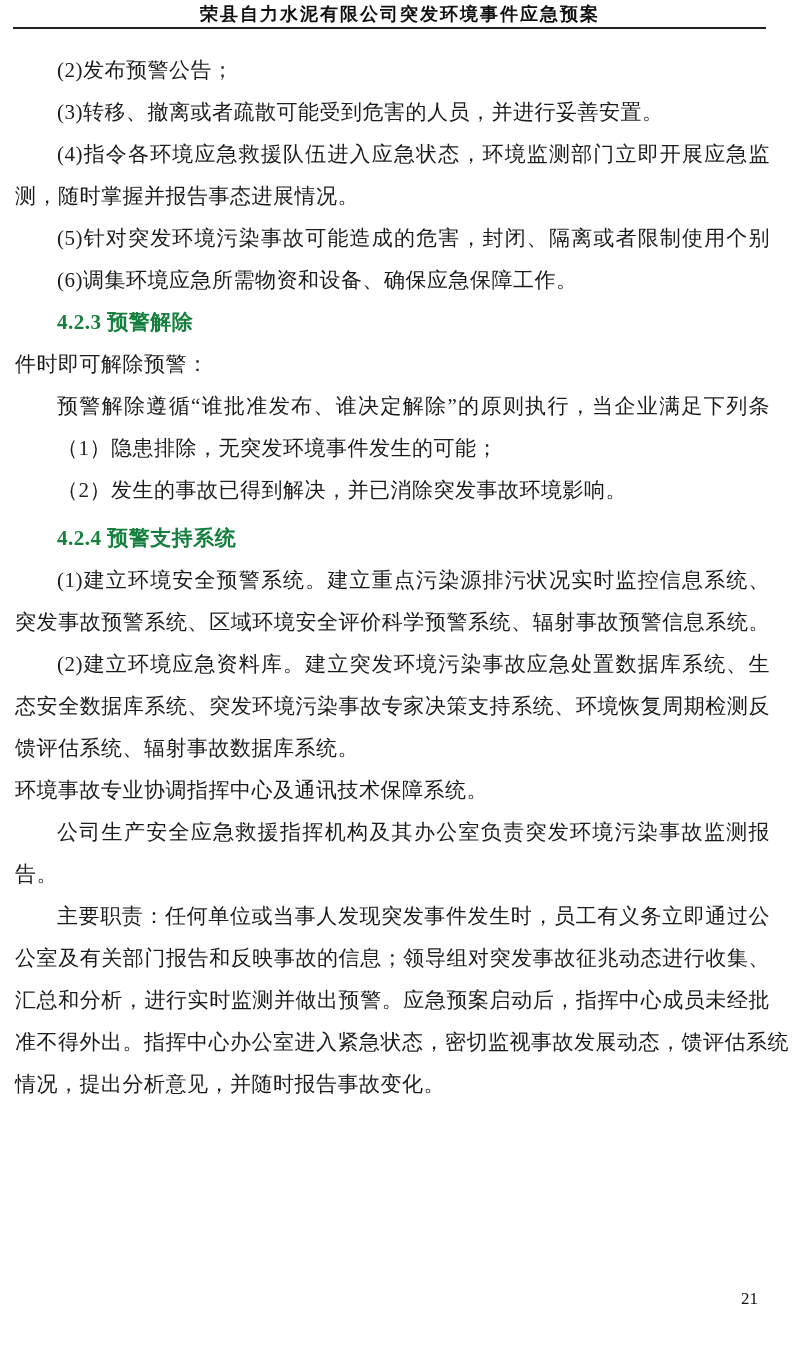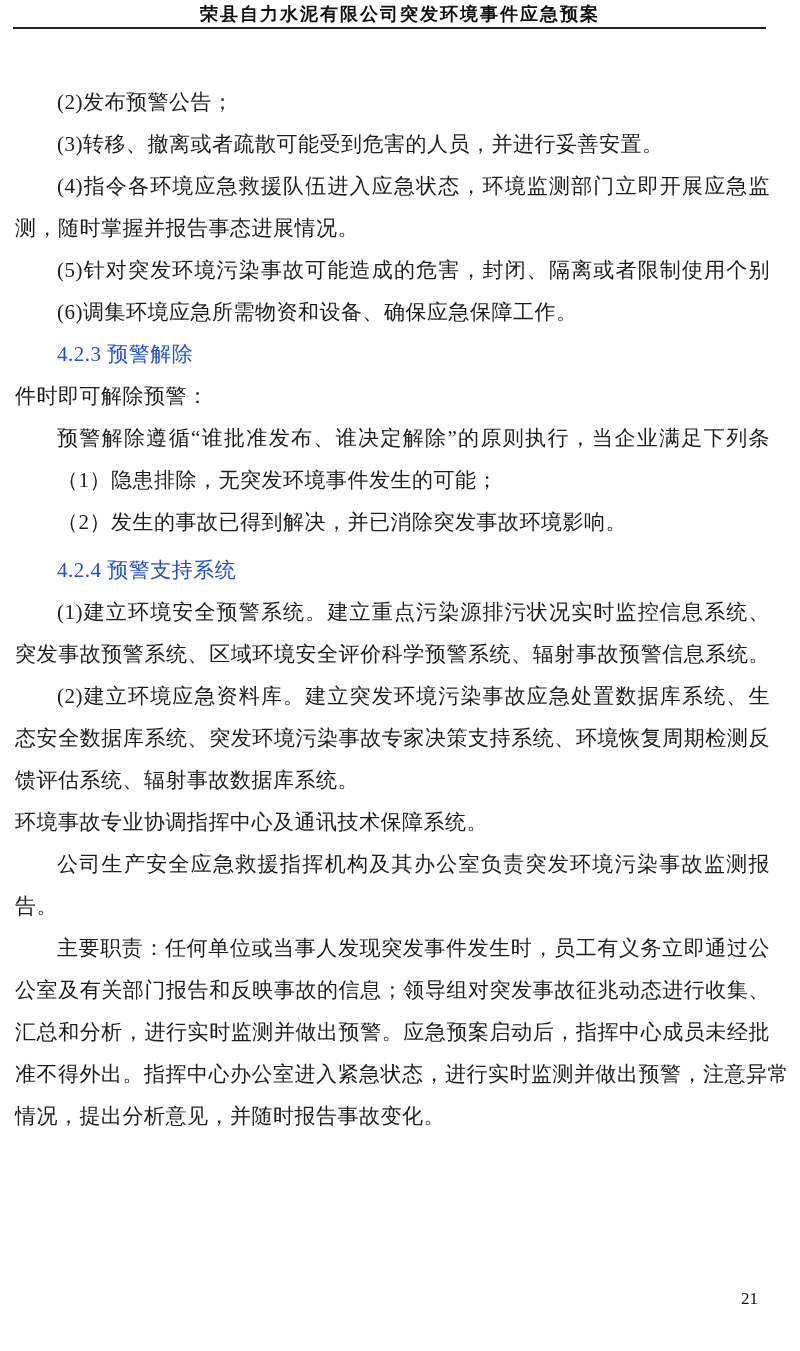--- a/index.html
+++ b/index.html
@@ -29,39 +29,38 @@
   }
   .header-rule {
     border: none;
     border-top: 2px solid #222;
     margin: 2px 34px 0 13px;
   }
   .content {
     padding: 20px 30px 0 15px;
     font-size: 21px;
     letter-spacing: 0.5px;
-    margin-top: 32px;
   }
   .ln {
     line-height: 42px;
     height: 42px;
     white-space: nowrap;
     text-align: left;
   }
   .ln.fill {
     text-align: justify;
     text-align-last: justify;
     text-justify: inter-character;
   }
   .ln.ind {
     text-indent: 2em;
   }
   .ln.hd {
-    font-weight: normal;
-    color: #1d4ed8;
+    font-weight: bold;
+    color: #15803d;
   }
   .ln.sp {
     margin-top: 6px;
   }
   .page-number {
     position: absolute;
     right: 42px;
     bottom: 42px;
     font-size: 17px;
     color: #111;
@@ -94,19 +93,19 @@
     <div class="ln fill">突发事故预警系统、区域环境安全评价科学预警系统、辐射事故预警信息系统。</div>
     <div class="ln ind fill">(2)建立环境应急资料库。建立突发环境污染事故应急处置数据库系统、生</div>
     <div class="ln fill">态安全数据库系统、突发环境污染事故专家决策支持系统、环境恢复周期检测反</div>
     <div class="ln">馈评估系统、辐射事故数据库系统。</div>
     <div class="ln">环境事故专业协调指挥中心及通讯技术保障系统。</div>
     <div class="ln ind fill">公司生产安全应急救援指挥机构及其办公室负责突发环境污染事故监测报</div>
     <div class="ln">告。</div>
     <div class="ln ind fill">主要职责：任何单位或当事人发现突发事件发生时，员工有义务立即通过公</div>
     <div class="ln fill">公室及有关部门报告和反映事故的信息；领导组对突发事故征兆动态进行收集、</div>
     <div class="ln fill">汇总和分析，进行实时监测并做出预警。应急预案启动后，指挥中心成员未经批</div>
-    <div class="ln fill">准不得外出。指挥中心办公室进入紧急状态，进行实时监测并做出预警，注意异常</div>
+    <div class="ln fill">准不得外出。指挥中心办公室进入紧急状态，密切监视事故发展动态，馈评估系统</div>
     <div class="ln">情况，提出分析意见，并随时报告事故变化。</div>
   </div>
 
   <div class="page-number">21</div>
 
 </div>
 
 </body></html>

